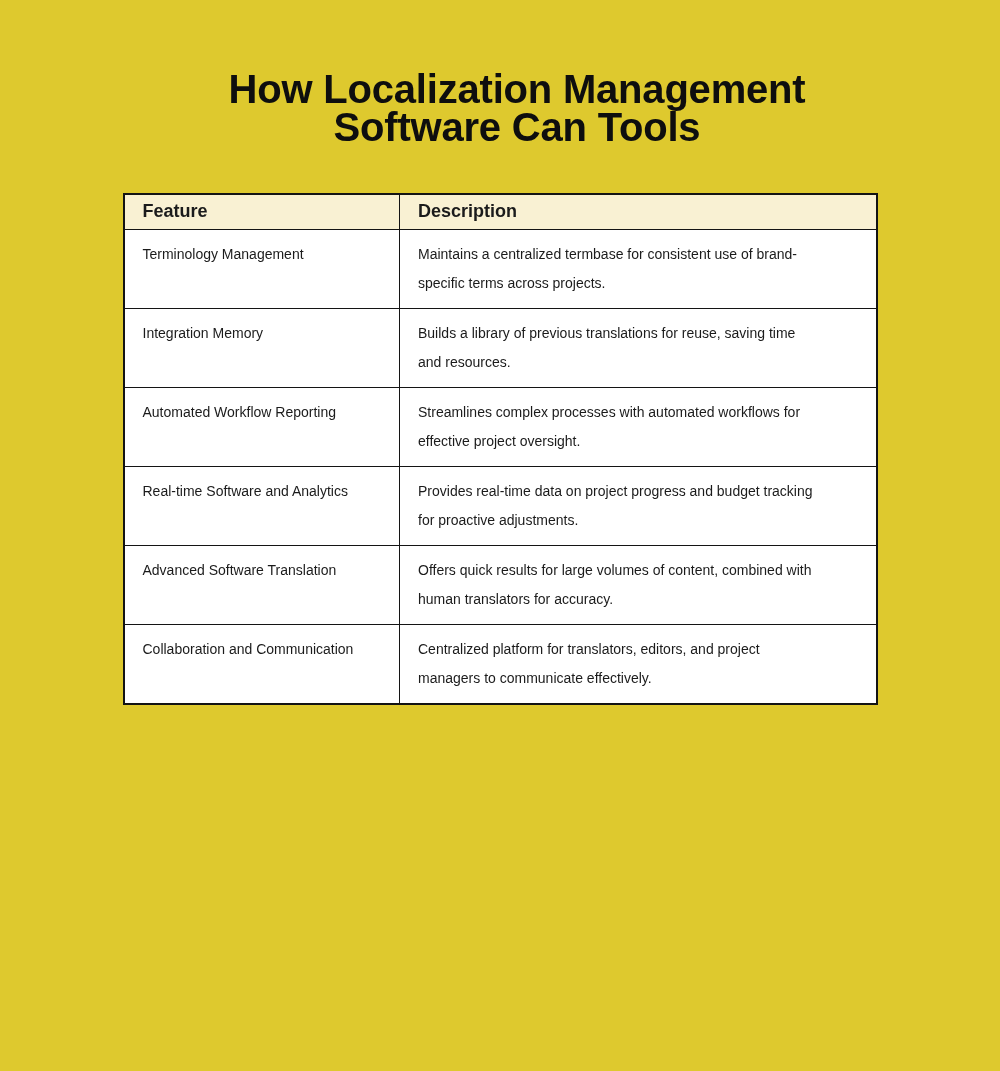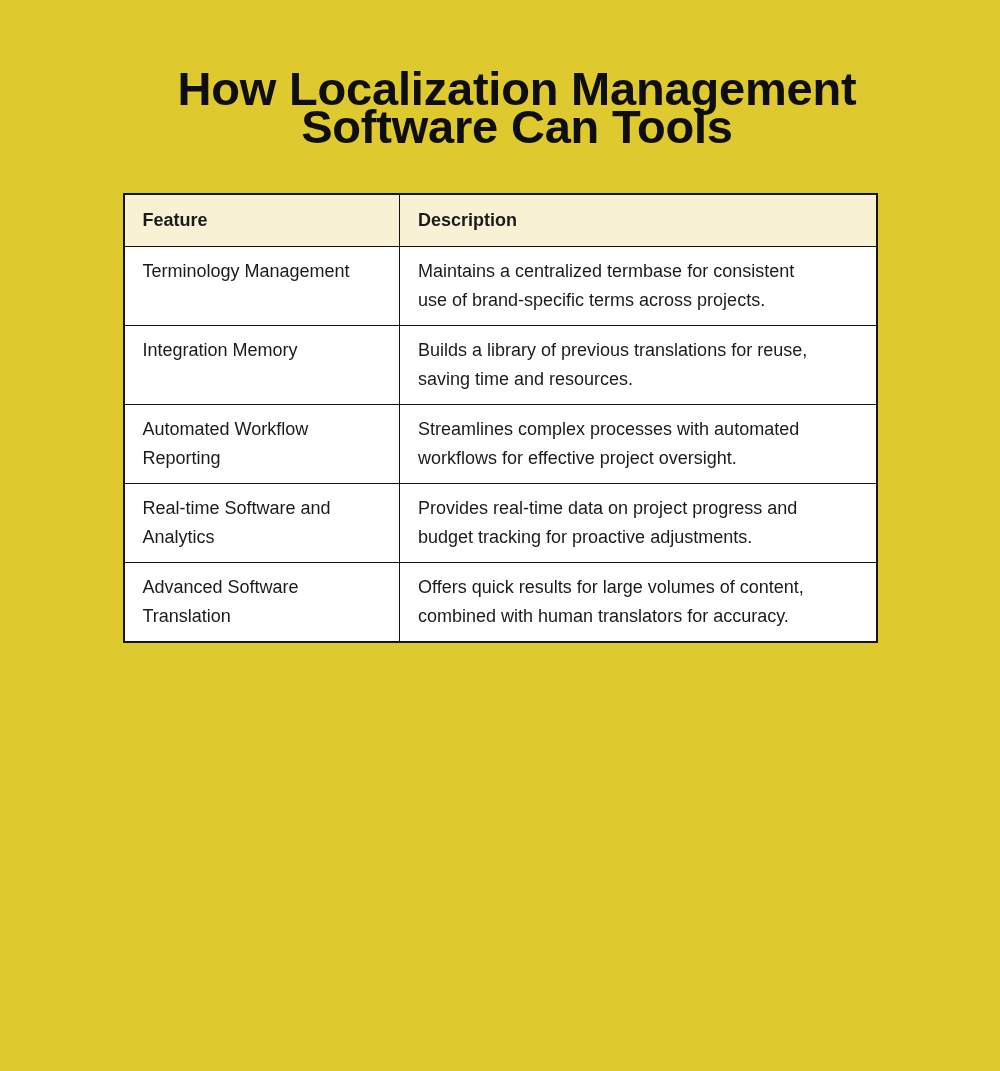--- a/index.html
+++ b/index.html
@@ -18,21 +18,21 @@
     width: 1000px;
     height: 1071px;
     background: var(--bg);
     font-family: "Liberation Sans", sans-serif;
     color: var(--text);
     overflow: hidden;
   }
   .title {
     padding-top: 70px;
     text-align: center;
-    font-size: 47px;
+    font-size: 40px;
     line-height: 38px;
     font-weight: bold;
     color: #0e0e0e;
     letter-spacing: -0.2px;
     padding-left: 34px;
   }
   .table-wrap {
     width: 755px;
     margin: 47px auto 0 auto;
   }
@@ -44,29 +44,29 @@
     table-layout: fixed;
   }
   col.feature-col { width: 276px; }
   th, td {
     border: 1.5px solid var(--border);
     text-align: left;
     vertical-align: top;
   }
   th {
     background: var(--header-bg);
-    height: 52px;
+    height: 35px;
     padding: 0 18px;
     font-size: 18px;
     font-weight: bold;
     vertical-align: middle;
   }
   td {
     padding: 10px 18px;
-    font-size: 18px;
+    font-size: 14px;
     line-height: 29px;
     background: var(--cell-bg);
   }
   td .cell-text { display: block; }
   td.feature-cell .cell-text { max-width: 214px; }
   td.description-cell .cell-text { max-width: 402px; }
 </style>
 </head>
 <body>
 
@@ -127,17 +127,25 @@
 
   <tr>
     <td class="feature-cell">
       <span class="cell-text">Advanced Software Translation</span>
     </td>
     <td class="description-cell">
       <span class="cell-text">Offers quick results for large volumes of content, combined with human translators for accuracy.</span>
     </td>
   </tr>
 
+  <tr>
+    <td class="feature-cell">
+      <span class="cell-text">Collaboration and Communication</span>
+    </td>
+    <td class="description-cell">
+      <span class="cell-text">Centralized platform for translators, editors, and project managers to communicate effectively.</span>
+    </td>
+  </tr>
 
 
 </tbody>
   </table>
 </div>
 
 </body></html>

